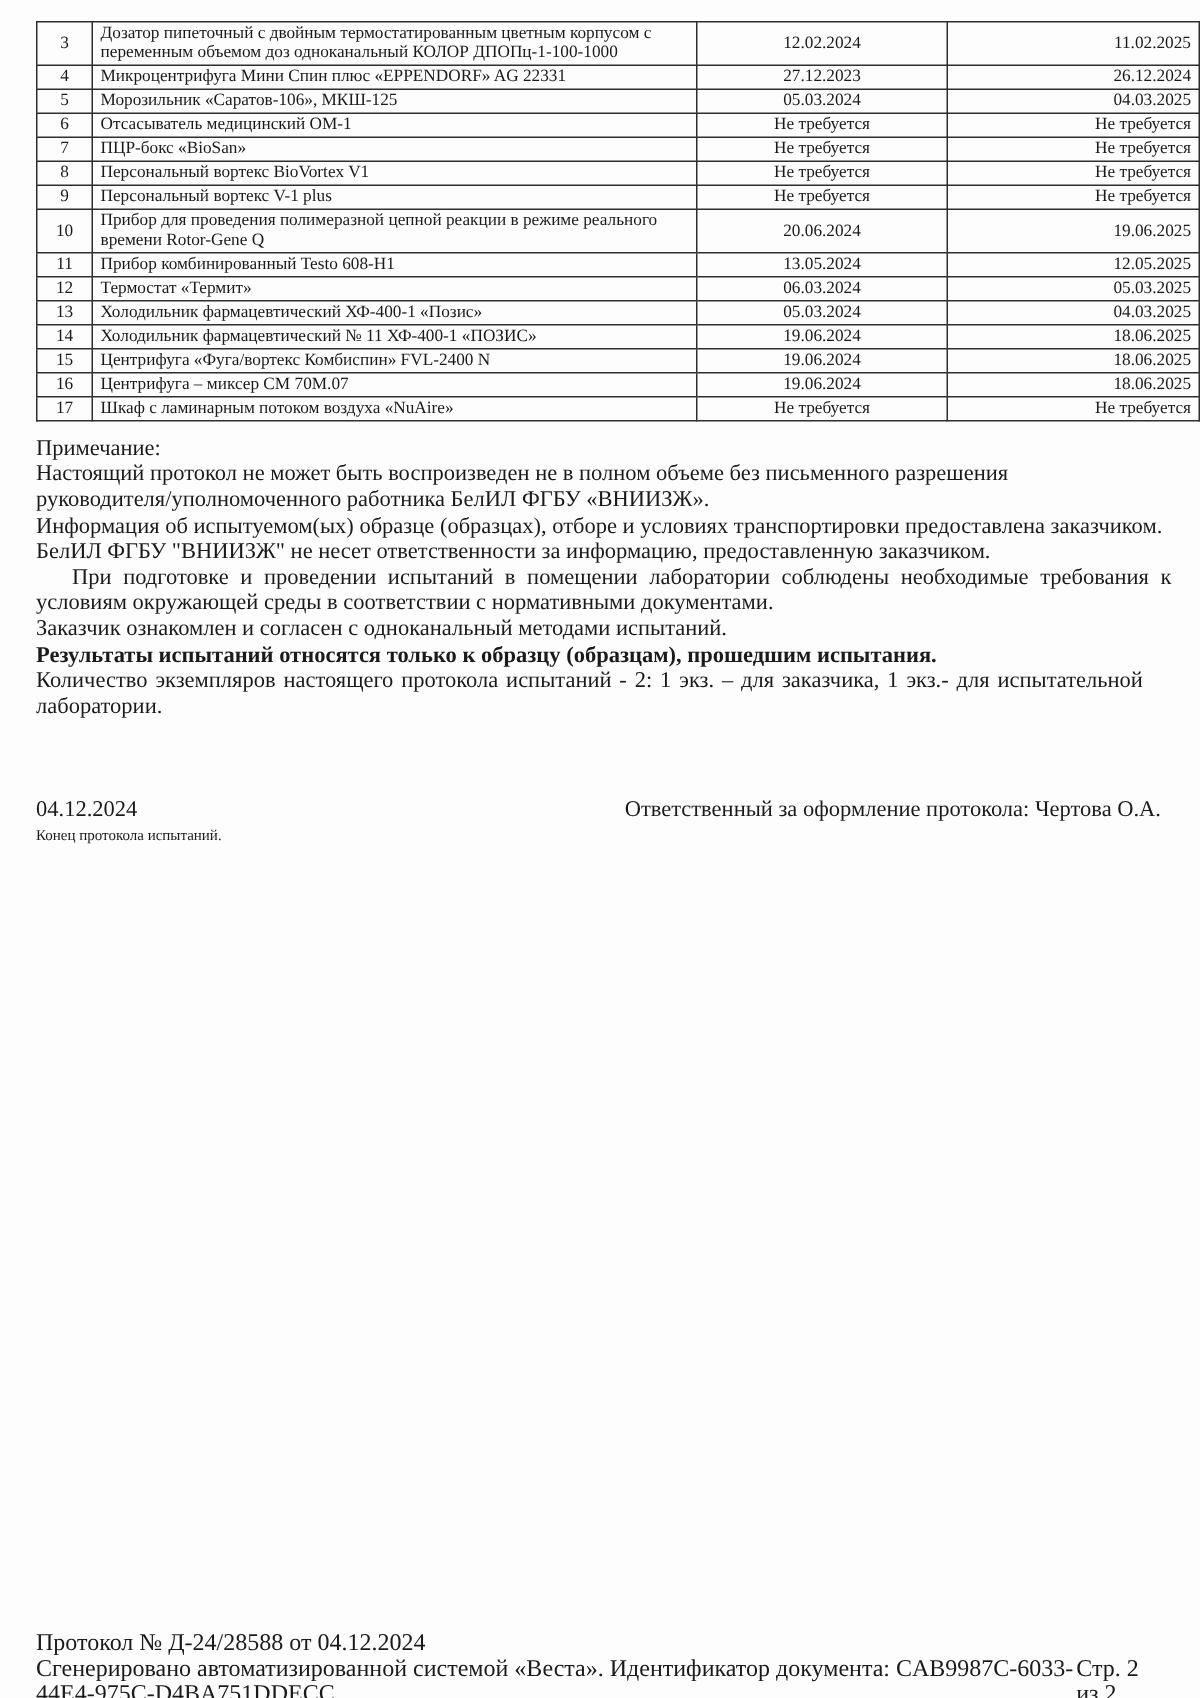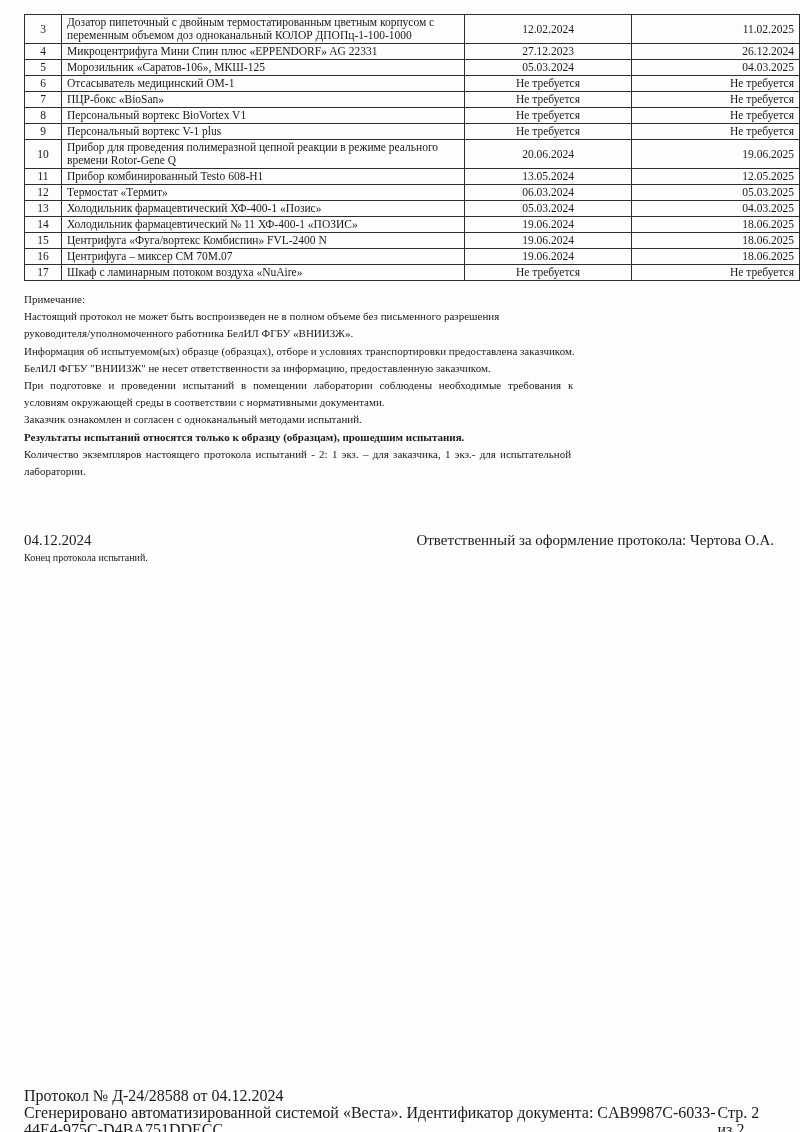--- a/index.html
+++ b/index.html
@@ -27,25 +27,25 @@
     vertical-align:middle;
     overflow:hidden;
   }
   td.c-num   { width:26px;  text-align:center; padding:1px 2px; }
   td.c-desc  { width:392px; text-align:left; }
   td.c-date1 { width:156px; text-align:center; }
   td.c-date2 { width:157px; text-align:right; }
   
   .notes {
     position:absolute; top:291px; left:24px; width:750px;
-    font-size:11px; line-height:17.2px;
+    font-size:15px; line-height:17.2px;
   }
   .note-line { white-space:nowrap; }
   .note-bold { font-weight:bold; }
-  .note-just-wide { word-spacing:4px; }
+  .note-just-wide { word-spacing:4px;margin-left:24px; }
   .note-just { word-spacing:1.5px; }
   
   .sig-block { position:absolute; top:532px; left:24px; width:750px; font-size:15px; line-height:17.2px; }
   .sig-row { display:flex; justify-content:space-between; }
   .end-line { font-size:10px; }
   
   .footer {
     position:absolute; left:24px; top:1087px; width:750px;
     font-size:16px; line-height:17px;
   }

